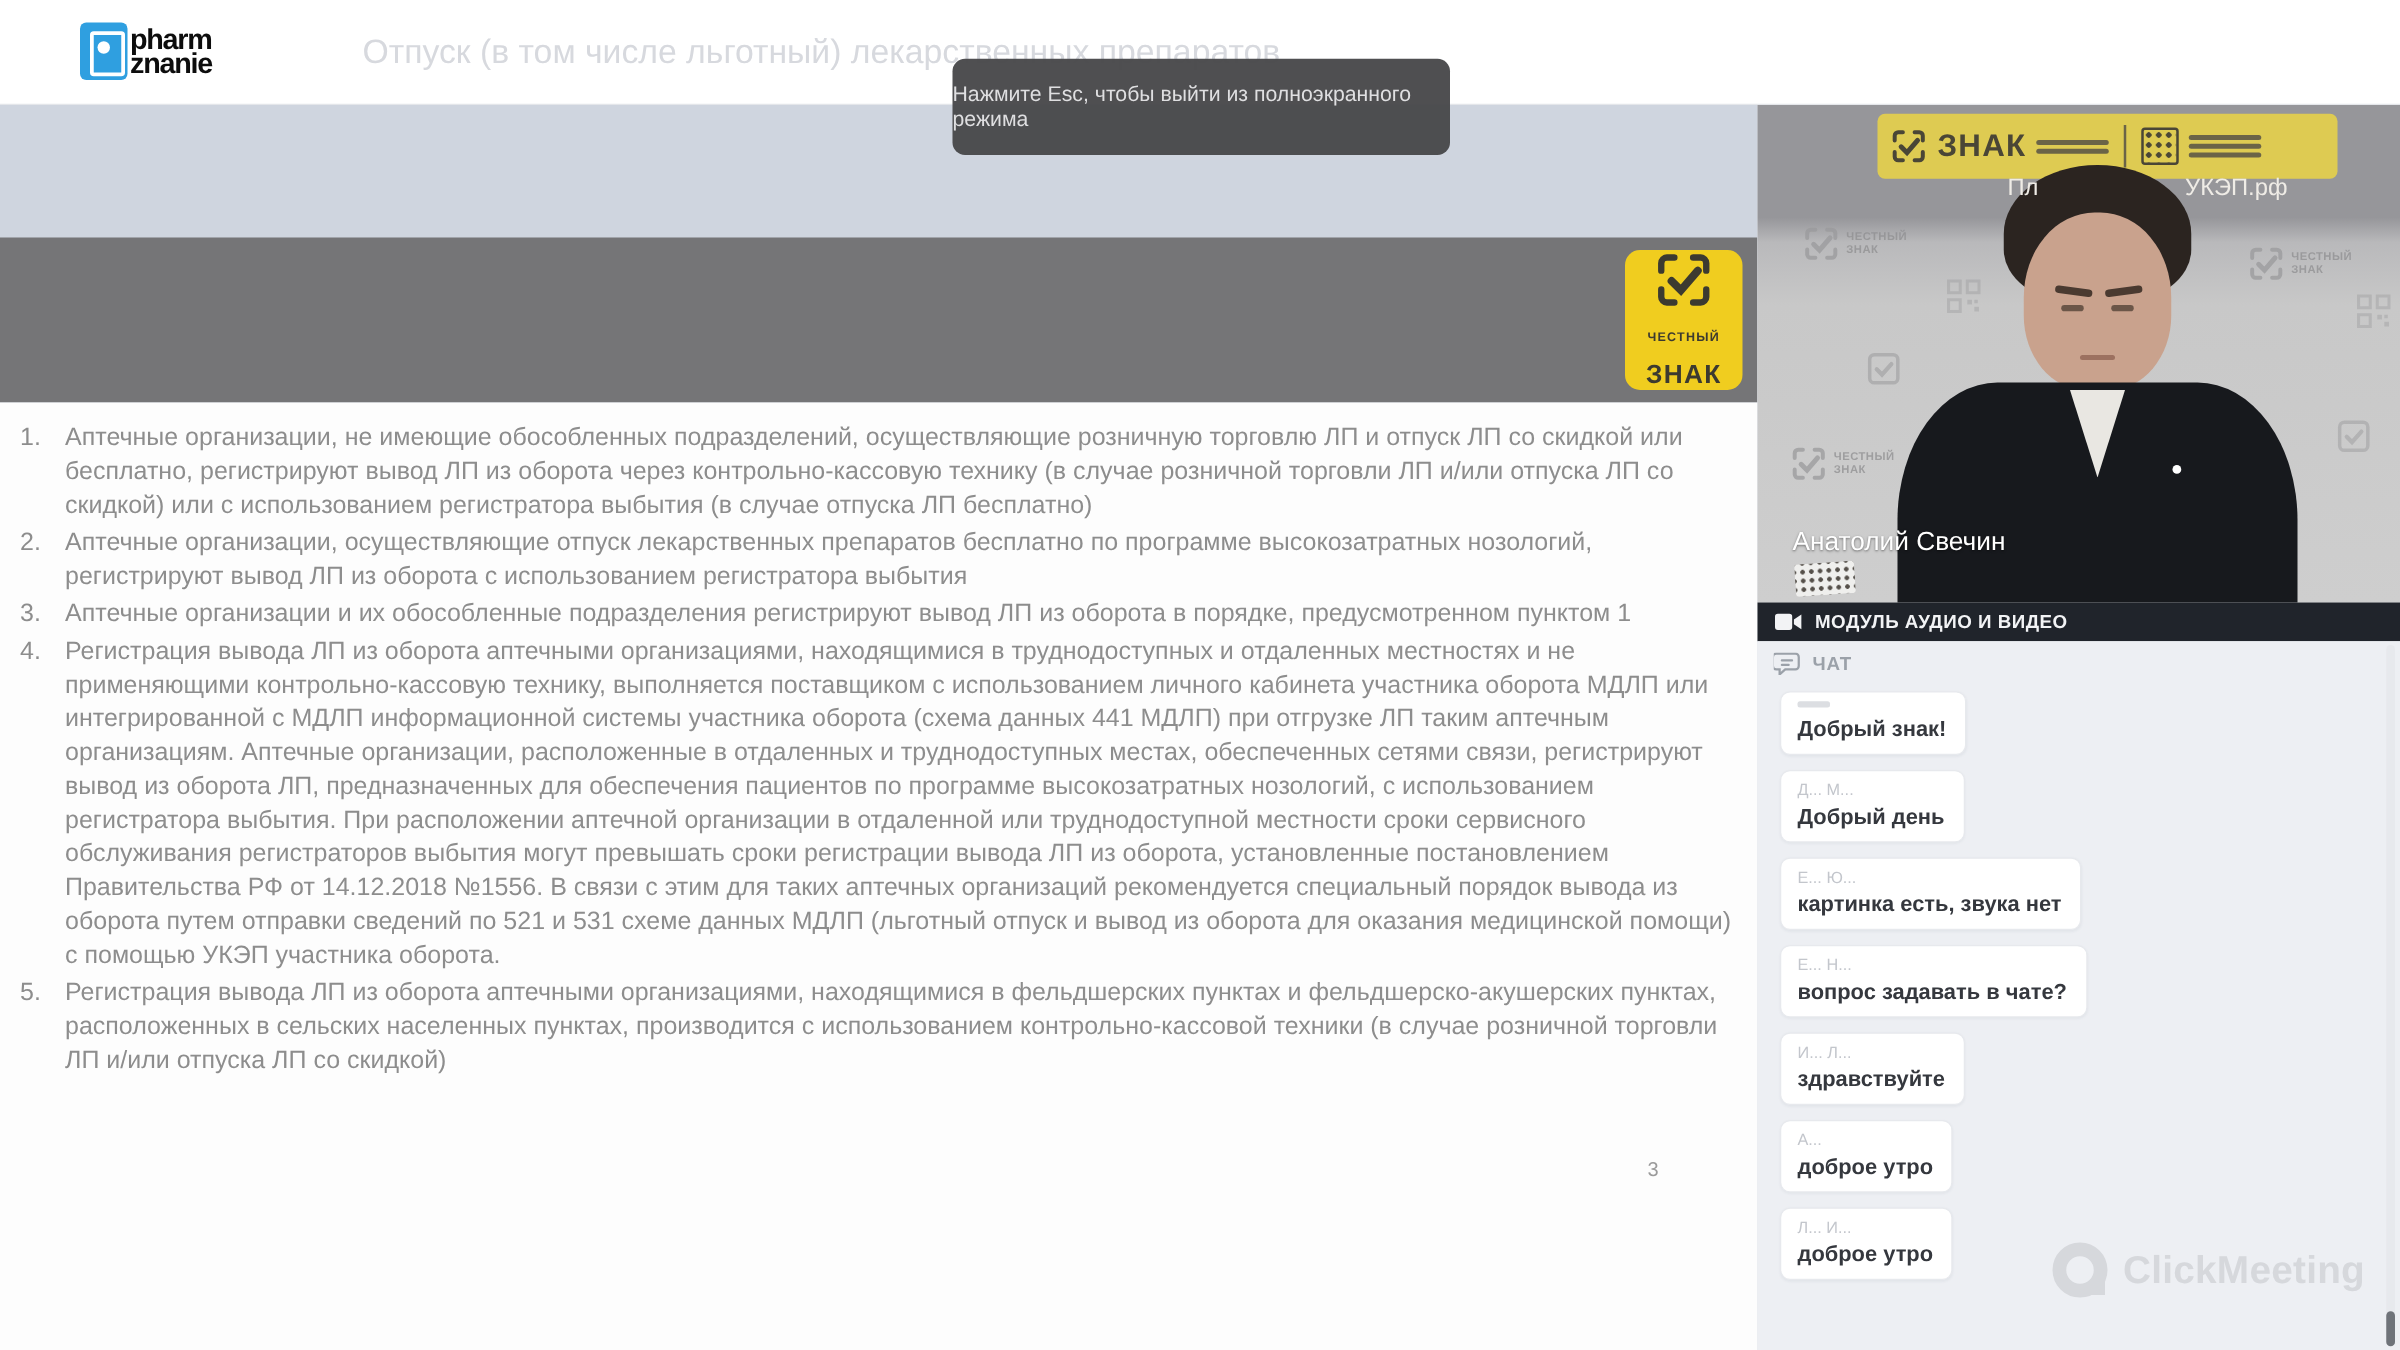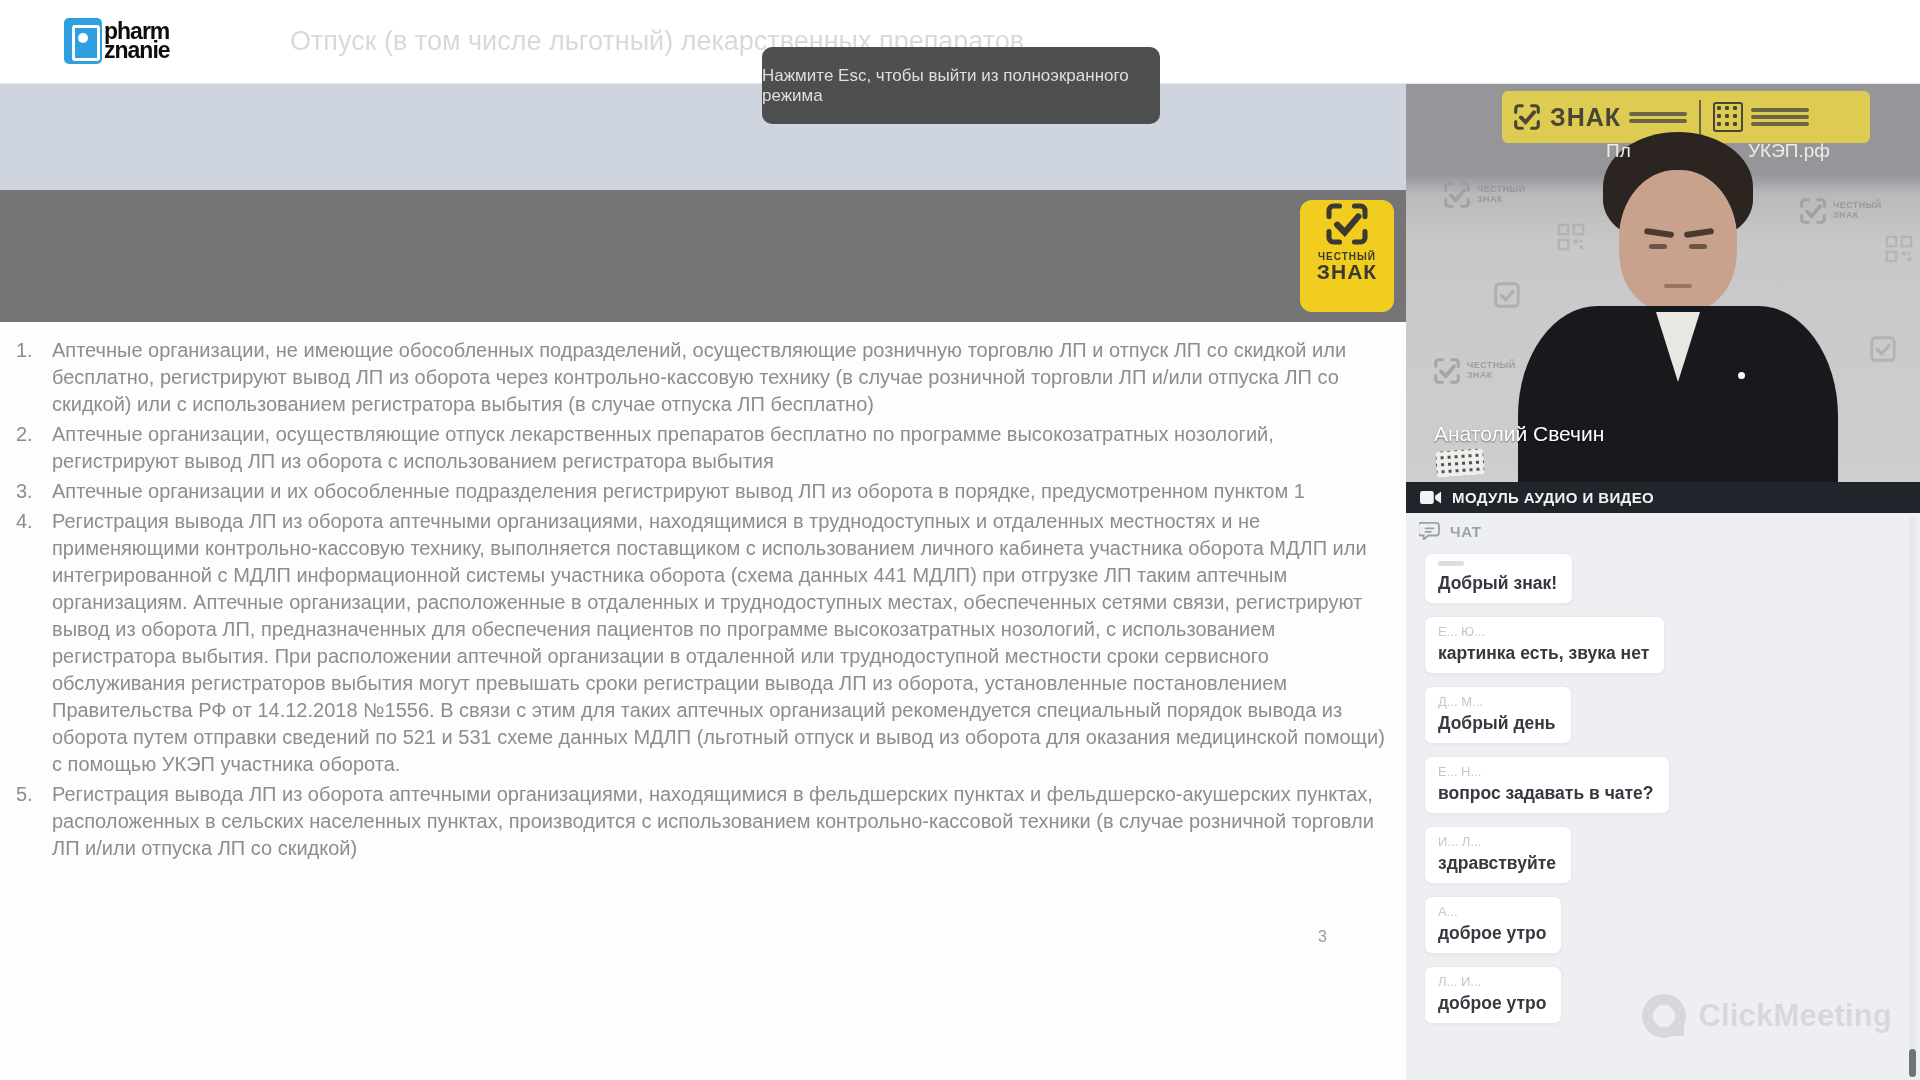--- a/index.html
+++ b/index.html
@@ -24,21 +24,21 @@
     display:flex; align-items:center; justify-content:center;
     color:#dfdfe1; font-size:17px; }
 
   
   .main-left { position:absolute; left:0; top:84px; width:1406px; height:996px; background:#cfd5df; }
   .slide-banner { position:absolute; left:0; top:106px; width:1406px; height:132px;
     background:#757577; display:flex; align-items:center; }
   .slide-title { color:#f7f7f7; font-size:34px; font-weight:400; padding-left:76px; letter-spacing:0.2px; }
   .hz-badge { position:absolute; right:12px; top:10px; width:94px; height:112px;
     background:#f0cd1f; border-radius:12px; display:flex; flex-direction:column;
-    align-items:center; justify-content:flex-start; color:#3c3a30; }
+    align-items:center; justify-content:space-between; color:#3c3a30; }
   .hz-badge svg { width:48px; height:48px; }
   .hz-badge .l1 { font-size:10px; font-weight:700; letter-spacing:1px; margin-top:3px; }
   .hz-badge .l2 { font-size:21px; font-weight:800; letter-spacing:1px; margin-top:-2px; }
 
   .slide-body { position:absolute; left:0; top:238px; width:1406px; height:769px;
     background:#fdfdfd; padding:15px 8px 0 14px; }
   .slide-item { display:grid; grid-template-columns:38px 1fr; margin-bottom:3px;
     color:#8d8d8d; font-size:20px; line-height:27px; }
   .slide-item .num { padding-left:2px; }
   .page-number { position:absolute; left:1318px; top:844px; color:#9b9b9b; font-size:16px; }
@@ -309,27 +309,27 @@
     </div>
 
     <div class="chat-messages">
 
         <div class="bubble">
 
           <div class="msg-text">Добрый знак!</div>
         </div>
 
         <div class="bubble">
+          <div class="sender">Д... М...</div>
+          <div class="msg-text">Добрый день</div>
+        </div>
+
+        <div class="bubble">
           <div class="sender">Е... Ю...</div>
           <div class="msg-text">картинка есть, звука нет</div>
-        </div>
-
-        <div class="bubble">
-          <div class="sender">Д... М...</div>
-          <div class="msg-text">Добрый день</div>
         </div>
 
         <div class="bubble">
           <div class="sender">Е... Н...</div>
           <div class="msg-text">вопрос задавать в чате?</div>
         </div>
 
         <div class="bubble">
           <div class="sender">И... Л...</div>
           <div class="msg-text">здравствуйте</div>

